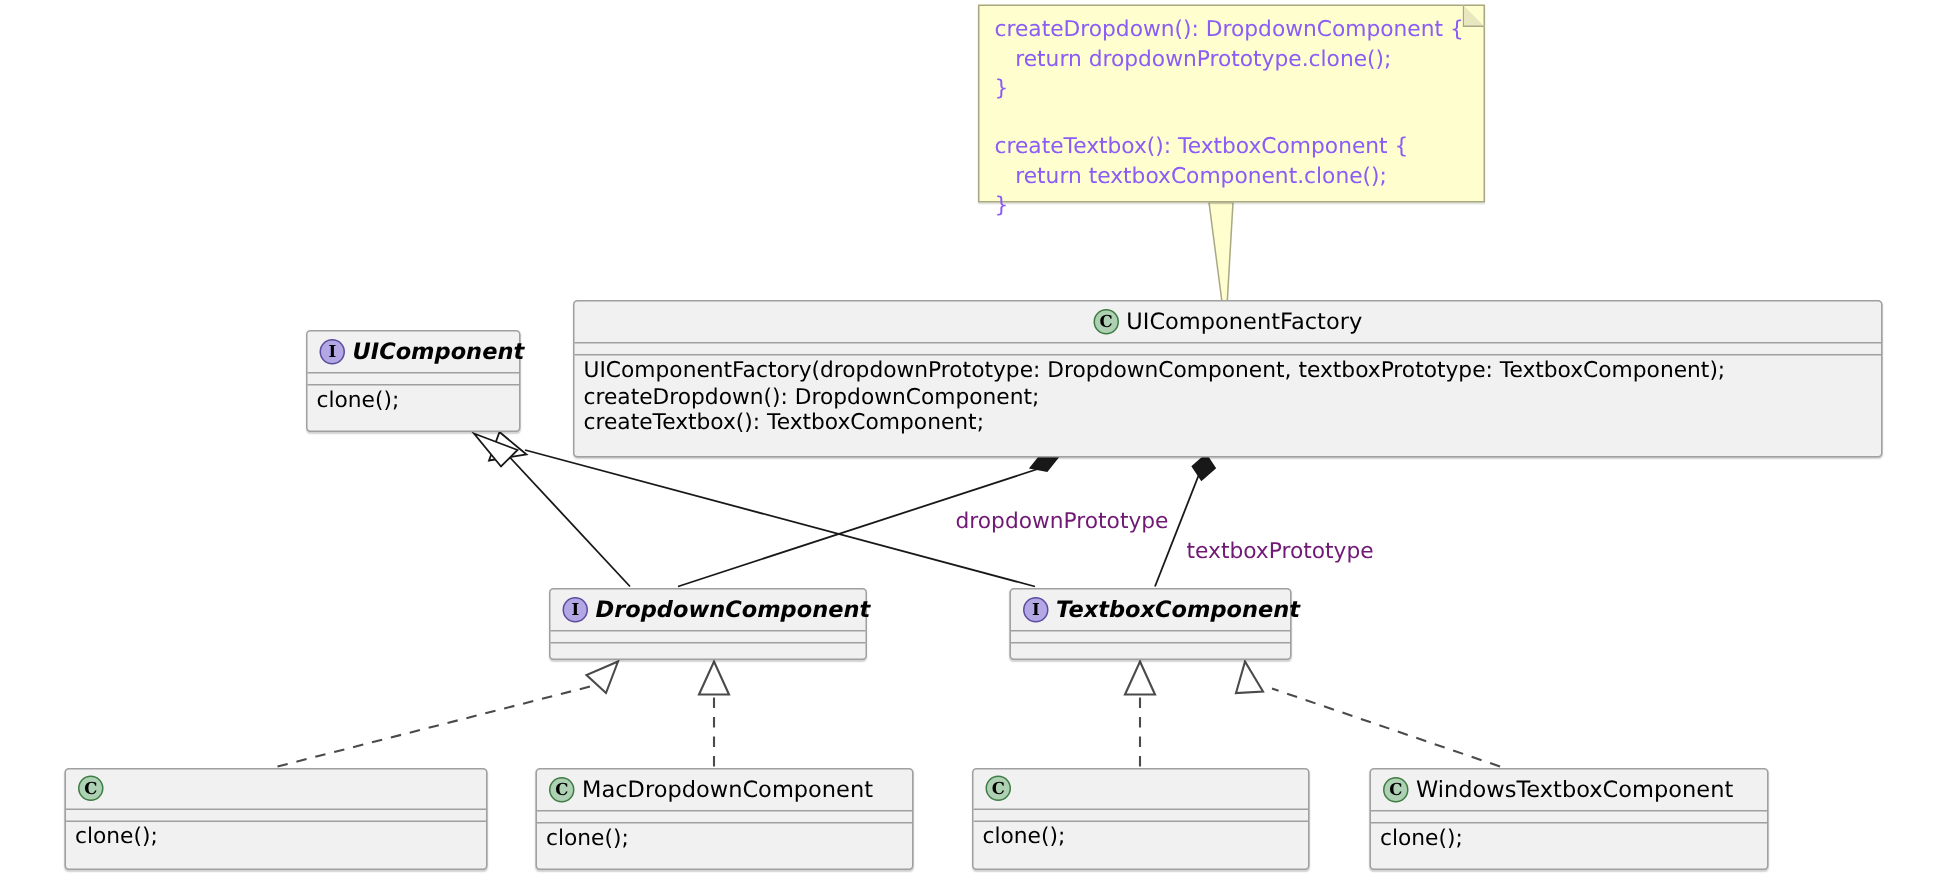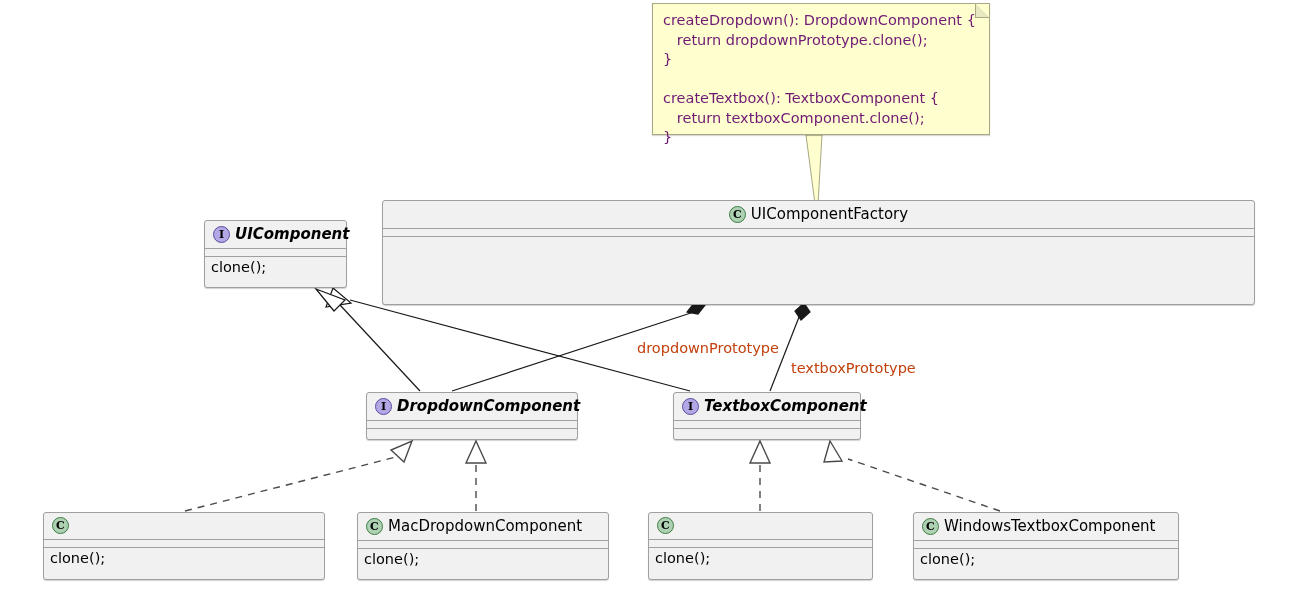--- a/index.html
+++ b/index.html
@@ -61,37 +61,37 @@
     position:absolute;
     background:#FEFECE;
     border:1px solid #A8A884;
     box-sizing:border-box;
     box-shadow:0 1px 1px rgba(0,0,0,0.15);
   }
   #note .notetext{
     padding:7px 10px 6px 10px;
     font-size:14.5px;
     line-height:19.5px;
-    color:#701a75;
+    color:#8b5cf6;
     white-space:pre;
   }
   #note .fold{
     position:absolute;right:-1px;top:-1px;
     width:14px;height:14px;
     background:#E8E8C0;
     border-left:1px solid #A8A884;
     border-bottom:1px solid #A8A884;
     clip-path:polygon(0 0,100% 100%,0 100%);
   }
 
   
   .edgelabel{
     position:absolute;
     font-size:14.5px;
-    color:#c2410c;
+    color:#701a75;
     white-space:nowrap;
     background:transparent;
   }
 </style>
 </head>
 <body>
 
 <div id="canvas">
 
   <svg id="edges" viewBox="0 0 1293 592" xmlns="http://www.w3.org/2000/svg">
@@ -135,20 +135,25 @@
   </div>
 
   <div class="umlbox" style="left:382px;top:200px;width:873px;height:105px;">
     <div class="hdr">
       <span class="ico ico-c">C</span>
       <span>UIComponentFactory</span>
     </div>
     <div class="sep"></div>
     <div class="compart empty"></div>
     <div class="sep"></div>
+    <div class="compart">
+      <span class="mline">UIComponentFactory(dropdownPrototype: DropdownComponent, textboxPrototype: TextboxComponent);</span>
+      <span class="mline">createDropdown(): DropdownComponent;</span>
+      <span class="mline">createTextbox(): TextboxComponent;</span>
+    </div>
   </div>
 
   <div class="umlbox" style="left:204px;top:220px;width:143px;height:68px;">
     <div class="hdr left">
       <span class="ico ico-i">I</span>
       <span class="iname">UIComponent</span>
     </div>
     <div class="sep"></div>
     <div class="compart empty"></div>
     <div class="sep"></div>

